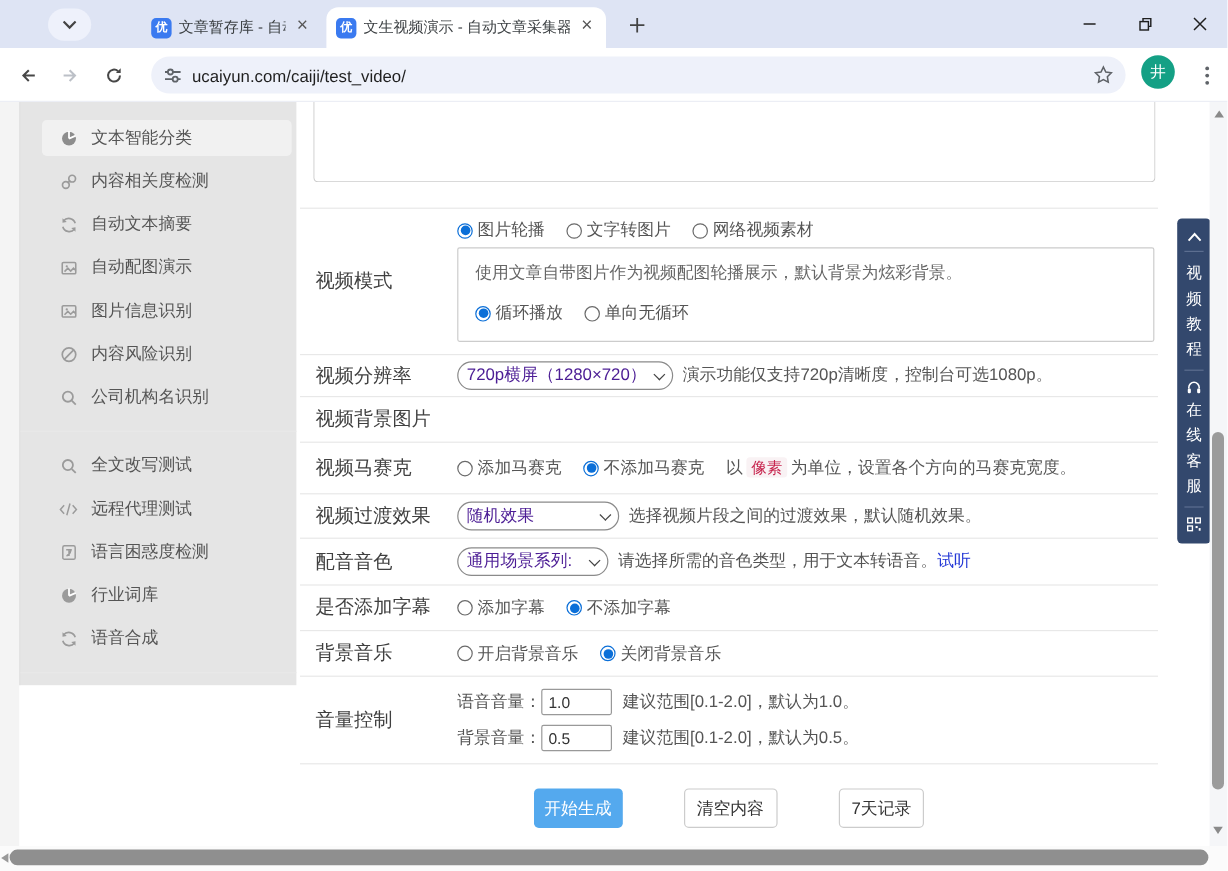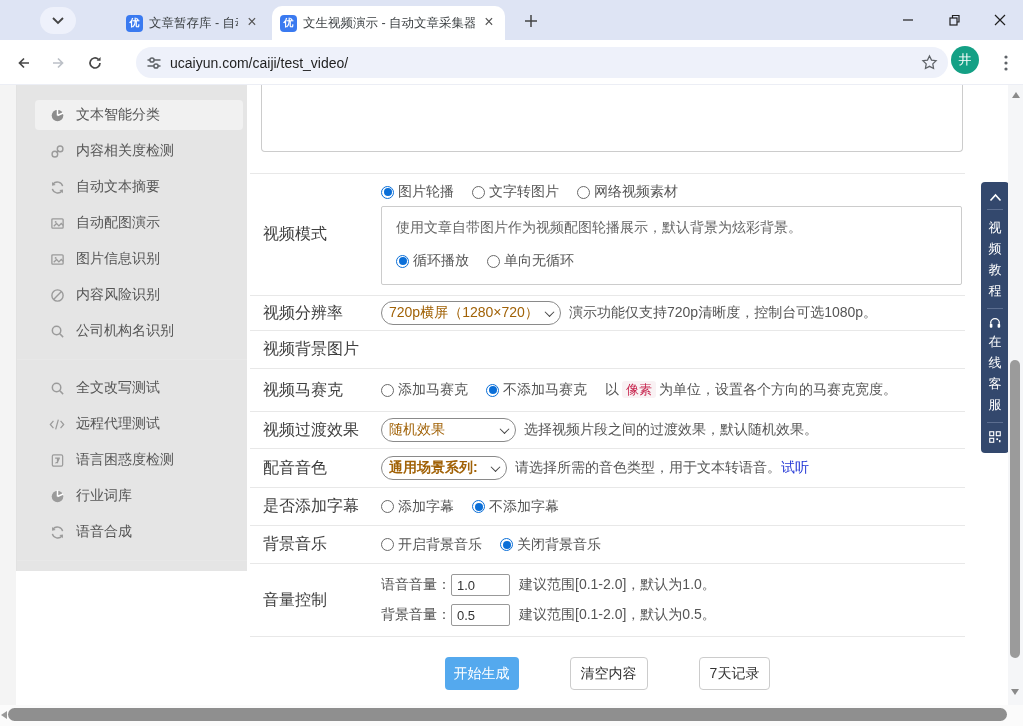--- a/index.html
+++ b/index.html
@@ -16,21 +16,21 @@
   .tab-title { font-size:12.5px; color:#3c4043; margin:0 6px; white-space:nowrap; overflow:hidden; flex:1 1 auto; }
   .tab-close { font-size:16px; color:#555; line-height:14px; width:16px; height:16px; border-radius:8px; text-align:center; flex:0 0 auto; cursor:pointer; }
   .newtab { position:absolute; left:519px; top:9px; width:24px; height:24px; display:flex; align-items:center; justify-content:center; cursor:pointer; }
   .wincontrols { position:absolute; right:0; top:0; height:40px; display:flex; }
   .winbtn { width:46px; height:40px; display:flex; align-items:center; justify-content:center; cursor:pointer; }
 
   
   #toolbar { position:absolute; left:0; top:40px; width:1023px; height:45px; background:#fff; border-bottom:1px solid #eceef5; }
   .navbtn { position:absolute; top:8px; width:30px; height:30px; display:flex; align-items:center; justify-content:center; border-radius:15px; cursor:pointer; }
   #back { left:8px; } #fwd { left:44px; } #reload { left:80px; }
-  .omnibox { position:absolute; left:136px; top:7px; width:812px; height:31px; border-radius:16px; background:#eef1fa; display:flex; align-items:center; padding:0 10px; cursor:text; }
+  .omnibox { position:absolute; left:126px; top:7px; width:812px; height:31px; border-radius:16px; background:#eef1fa; display:flex; align-items:center; padding:0 10px; cursor:text; }
   .url { font-size:14px; color:#1f1f1f; margin-left:8px; flex:1 1 auto; }
   .star { margin-left:auto; display:flex; align-items:center; cursor:pointer; }
   .avatar { position:absolute; left:951px; top:6px; width:28px; height:28px; border-radius:50%; background:#14a085; color:#fff; font-size:13px; display:flex; align-items:center; justify-content:center; cursor:pointer; }
   .menu3 { position:absolute; left:994px; top:8px; width:24px; height:30px; display:flex; align-items:center; justify-content:center; cursor:pointer; }
 
   
   .edge-strip { position:absolute; left:0; top:85px; width:16px; height:620px; background:#f4f4f4; }
   #sidebar { position:absolute; left:16px; top:85px; width:231px; padding-top:12px; border-left:1px solid #e2e2e2; background:#e5e5e5; }
   .side-item { height:36px; display:flex; align-items:center; padding-left:32px; font-size:14px; color:#555; cursor:pointer; position:relative; }
   .side-item .pill { position:absolute; left:18px; right:4px; top:3px; bottom:3px; border-radius:4px; background:transparent; z-index:0; }
@@ -47,21 +47,21 @@
   .lbl { flex:0 0 131px; padding-left:13px; font-size:16px; color:#404040; }
   .ctrl { flex:1 1 auto; padding-right:3px; font-size:14px; color:#555; }
   .radios { display:flex; align-items:center; gap:18px; }
   .opt { display:flex; align-items:center; gap:4px; cursor:pointer; white-space:nowrap; }
   .radio { width:13px; height:13px; border-radius:50%; border:1px solid #6a6a6a; background:#fff; flex:0 0 auto; position:relative; }
   .radio.sel { border-color:#0b6fd8; }
   .radio.sel::after { content:""; position:absolute; left:1.5px; top:1.5px; right:1.5px; bottom:1.5px; border-radius:50%; background:#0b6fd8; }
   .mode-box { margin-top:5px; border:1px solid #ccc; border-radius:2px; padding:12px 14px 14px; }
   .mode-box .desc { font-size:14px; color:#666; }
   .mode-box .radios { margin-top:15px; }
-  .select { display:inline-flex; align-items:center; border:1px solid #8a8a8a; border-radius:12px; height:24px; padding:0 7px; background:#fff; color:#a16207; cursor:pointer; }
+  .select { display:inline-flex; align-items:center; border:1px solid #8a8a8a; border-radius:12px; height:24px; padding:0 7px; background:#fff; color:#4c1d95; cursor:pointer; }
   .select .chev { width:7px; height:7px; border-right:1.6px solid #444; border-bottom:1.6px solid #444; transform:rotate(45deg) translate(-1px,-1px); margin-left:10px; }
   .hint { margin-left:8px; color:#555; }
   .code { color:#c7254e; background:#f9f2f4; border-radius:3px; padding:1px 4px; font-size:13px; margin:0 3px; }
   .link { color:#2438d6; cursor:pointer; }
   .volline { display:flex; align-items:center; height:30px; }
   .volinput { width:59px; height:22px; border:1px solid #999; border-radius:2px; font-size:13px; padding-left:5px; font-family:inherit; color:#333; margin-right:9px; }
   .btn-row { display:flex; justify-content:center; gap:13px; margin-top:20px; }
   .btn { height:33px; border-radius:4px; font-size:14px; display:flex; align-items:center; padding:0 10px; cursor:pointer; }
   .btn.primary { background:#54a9ee; color:#fff; padding:0 9px; }
   .btn.ghost { background:#fff; border:1px solid #ccc; color:#333;margin-left:38px; }
@@ -383,21 +383,21 @@
             <span>随机效果</span>
             <span class="chev" style="margin-left:auto;"></span>
           </span>
         <span class="hint">选择视频片段之间的过渡效果，默认随机效果。</span>
       </div>
     </div>
 
     <div class="row" style="min-height:39px;">
       <div class="lbl">配音音色</div>
       <div class="ctrl" style="display:flex; align-items:center;">
-        <span class="select" style="width:126px;font-weight:bold;">
+        <span class="select" style="width:126px;">
             <span>通用场景系列:</span>
             <span class="chev" style="margin-left:auto;"></span>
           </span>
         <span class="hint">请选择所需的音色类型，用于文本转语音。</span>
         <span class="link">试听</span>
       </div>
     </div>
 
     <div class="row" style="min-height:38px;">
       <div class="lbl">是否添加字幕</div>

